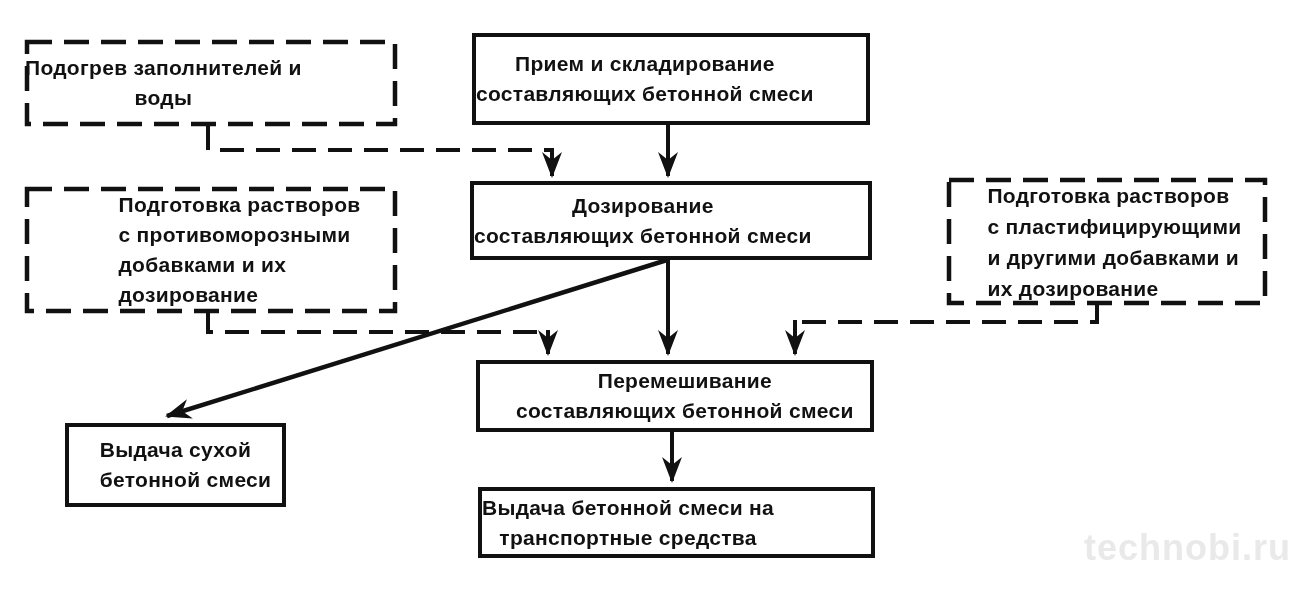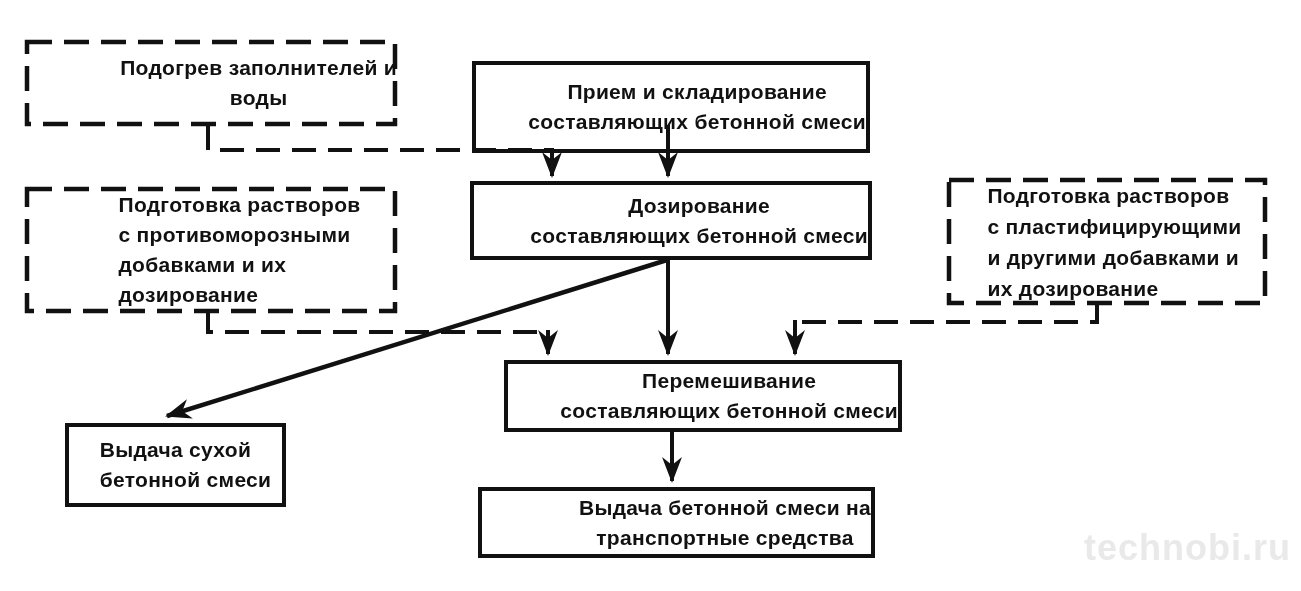--- a/index.html
+++ b/index.html
@@ -14,21 +14,21 @@
   #connectors {
     position: absolute;
     left: 0; top: 0;
     width: 1301px; height: 591px;
   }
   .node {
     position: absolute;
     box-sizing: border-box;
     display: flex;
     align-items: center;
-    justify-content: flex-end;
+    justify-content: flex-start;
     text-align: center;
     font-weight: bold;
     font-size: 21px;
     line-height: 30px;
     letter-spacing: 0.3px;
     color: #111111;
     white-space: pre-line;
   }
   .node.solid { border: 4px solid #111111; }
   
@@ -79,21 +79,21 @@
     <line x1="667" y1="260" x2="167" y2="416" stroke="#111111" stroke-width="4.5" marker-end="url(#arrow)"></line>
 
     <line x1="672" y1="432" x2="672" y2="481" stroke="#111111" stroke-width="4" marker-end="url(#arrow)"></line>
   </svg>
 
   <div class="node" style="left:25px; top:40px; width:372px; height:86px;">
     <span>Подогрев заполнителей и
 воды</span>
   </div>
 
-  <div class="node solid" style="left:472px; top:33px; width:398px; height:92px;margin-top:28px;">
+  <div class="node solid" style="left:472px; top:33px; width:398px; height:92px;">
     <span>Прием и складирование
 составляющих бетонной смеси</span>
   </div>
 
   <div class="node left" style="left:25px; top:187px; width:372px; height:126px; padding-left:57px;">
     <span>Подготовка растворов
 с противоморозными
 добавками и их
 дозирование</span>
   </div>
@@ -103,21 +103,21 @@
 составляющих бетонной смеси</span>
   </div>
 
   <div class="node left" style="left:947px; top:178px; width:320px; height:127px; padding-left:15px; line-height:31px;">
     <span>Подготовка растворов
 с пластифицирующими
 и другими добавками и
 их дозирование</span>
   </div>
 
-  <div class="node solid" style="left:504px; top:360px; width:398px; height:72px;">
+  <div class="node solid" style="left:476px; top:360px; width:398px; height:72px;padding-left:36px;">
     <span>Перемешивание
 составляющих бетонной смеси</span>
   </div>
 
   <div class="node solid left" style="left:65px; top:423px; width:221px; height:84px; padding-left:20px;">
     <span>Выдача сухой
 бетонной смеси</span>
   </div>
 
   <div class="node solid" style="left:478px; top:487px; width:397px; height:71px;">

